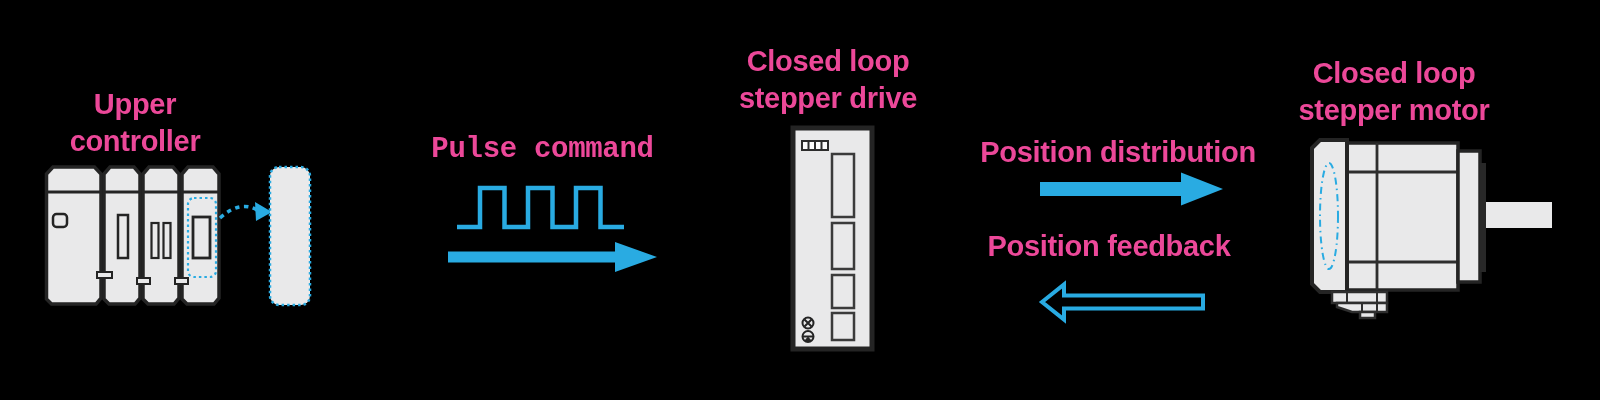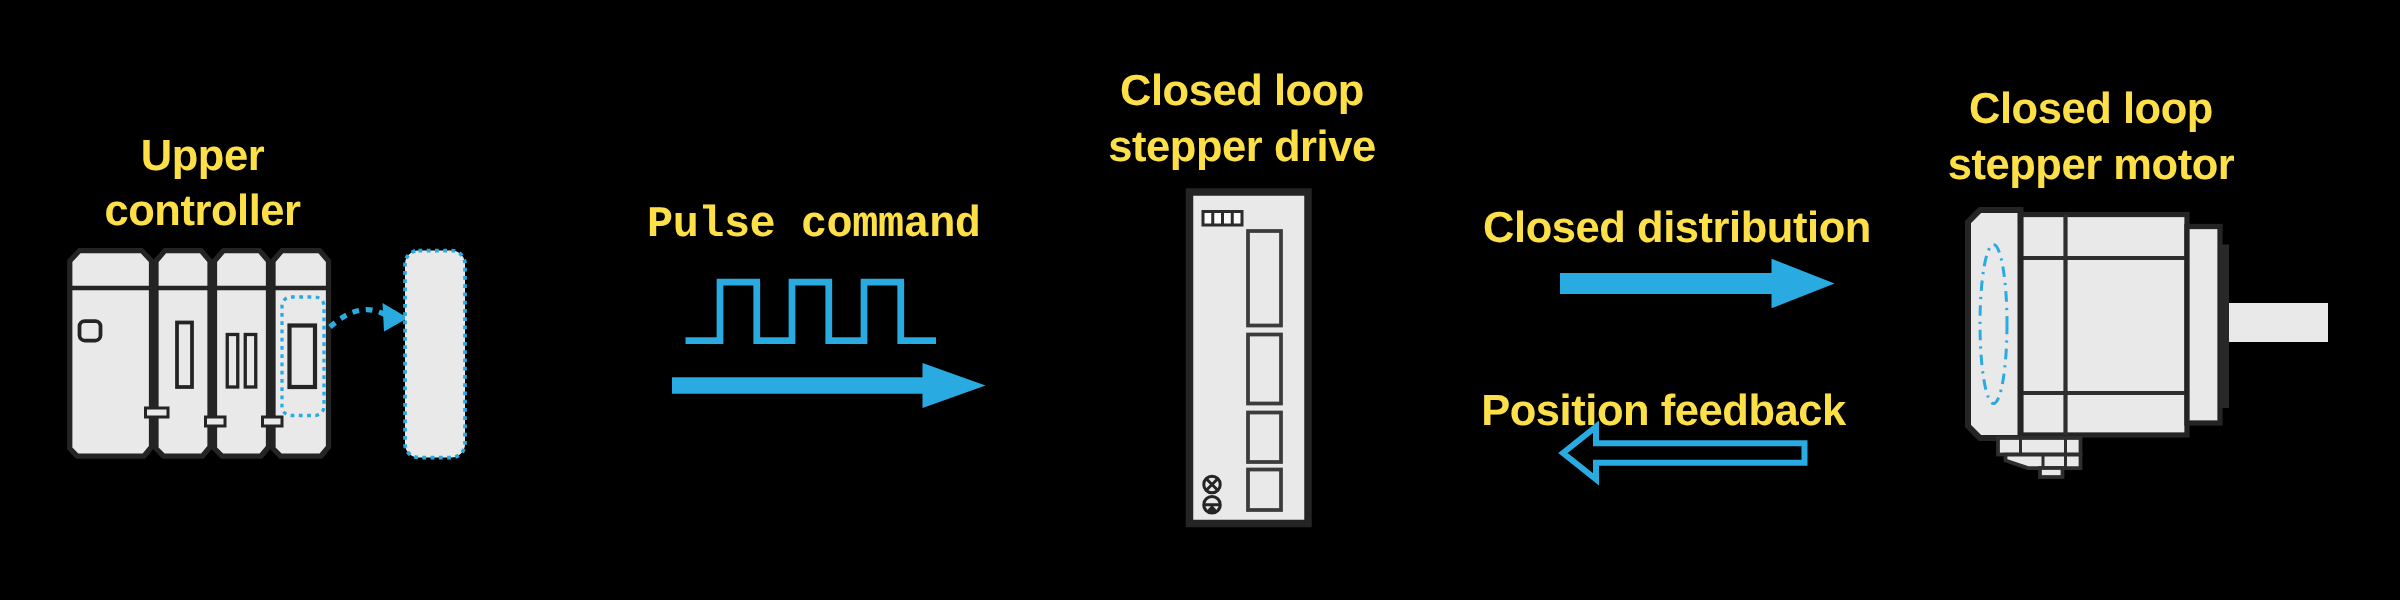--- a/index.html
+++ b/index.html
@@ -3,42 +3,42 @@
 <meta charset="utf-8">
 <style>
   html,body{margin:0;padding:0;background:#000;}
   #stage{
     position:relative;width:1600px;height:400px;background:#000;overflow:hidden;
     font-family:"Liberation Sans",sans-serif;
   }
   .label{
     position:absolute;
     font-weight:700;font-size:29px;line-height:37px;letter-spacing:-0.3px;
-    color:#fde047;text-align:center;white-space:pre-line;
+    color:#ec4899;text-align:center;white-space:pre-line;
   }
   #lbl-upper    {left:25px;  top:86px;  width:220px;}
   #lbl-pulsegen {left:210px; top:86px;  width:180px;}
   #lbl-pulsecmd {left:395px; top:131px; width:295px;font-family:Liberation Mono, monospace;}
   #lbl-drive    {left:713px; top:43px;  width:230px;}
   #lbl-current  {left:958px; top:134px; width:320px;}
-  #lbl-feedback {left:959px; top:256px; width:300px;}
+  #lbl-feedback {left:959px; top:228px; width:300px;}
   #lbl-motor    {left:1269px;top:55px;  width:250px;}
   #diagram-svg{position:absolute;left:0;top:0;}
 </style>
 </head>
 <body>
 
 <div id="stage">
 
   <div class="label" id="lbl-upper">Upper
 controller</div>
   <div class="label" id="lbl-pulsecmd">Pulse command</div>
   <div class="label" id="lbl-drive">Closed loop
 stepper drive</div>
-  <div class="label" id="lbl-current">Closed distribution</div>
+  <div class="label" id="lbl-current">Position distribution</div>
   <div class="label" id="lbl-feedback">Position feedback</div>
   <div class="label" id="lbl-motor">Closed loop
 stepper motor</div>
 
   <svg id="diagram-svg" width="1600" height="400" viewBox="0 0 1600 400">
 
     <g fill="#e9e9ea" stroke="#242424" stroke-width="3.5" stroke-linejoin="miter">
       <path d="M46.5 174 L53 167 L94.5 167 L101 174 L101 298 L96 304 L51.5 304 L46.5 299 Z"></path>
       <path d="M104 174 L110 167 L134 167 L140 174 L140 298 L135 304 L109 304 L104 299 Z"></path>
       <path d="M143 174 L149 167 L173 167 L179 174 L179 298 L174 304 L148 304 L143 299 Z"></path>

